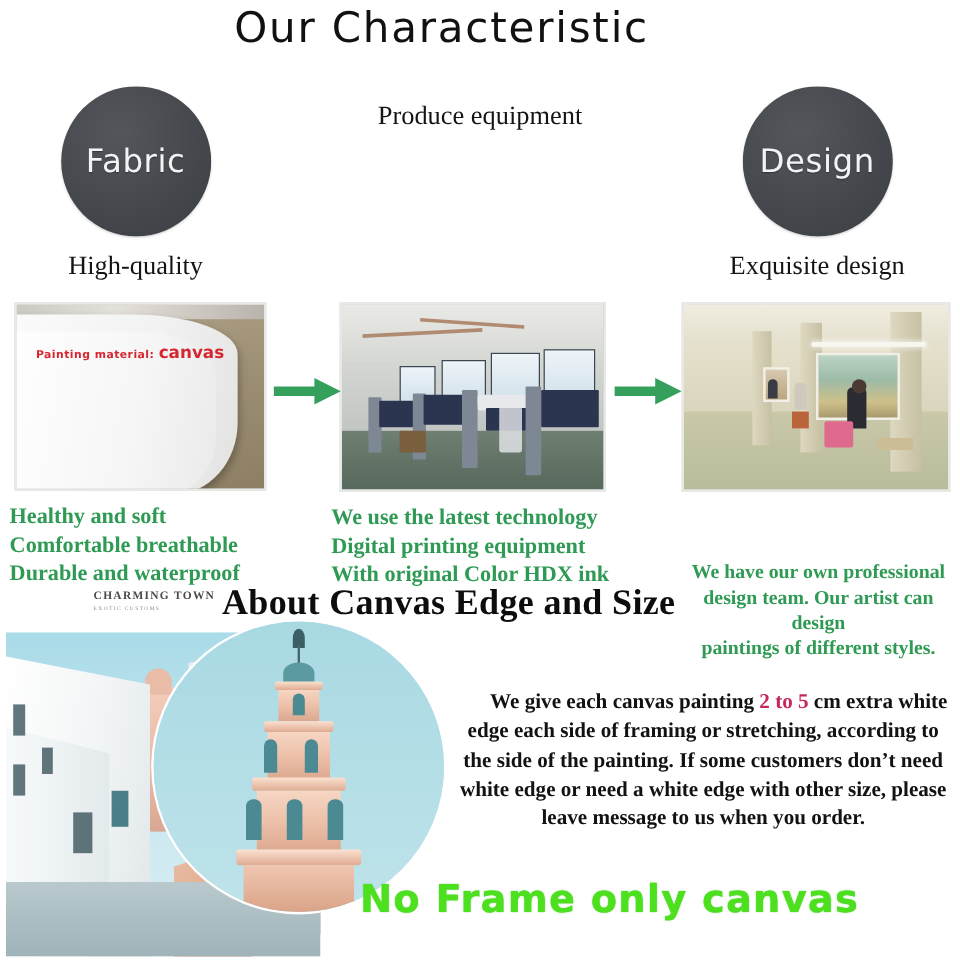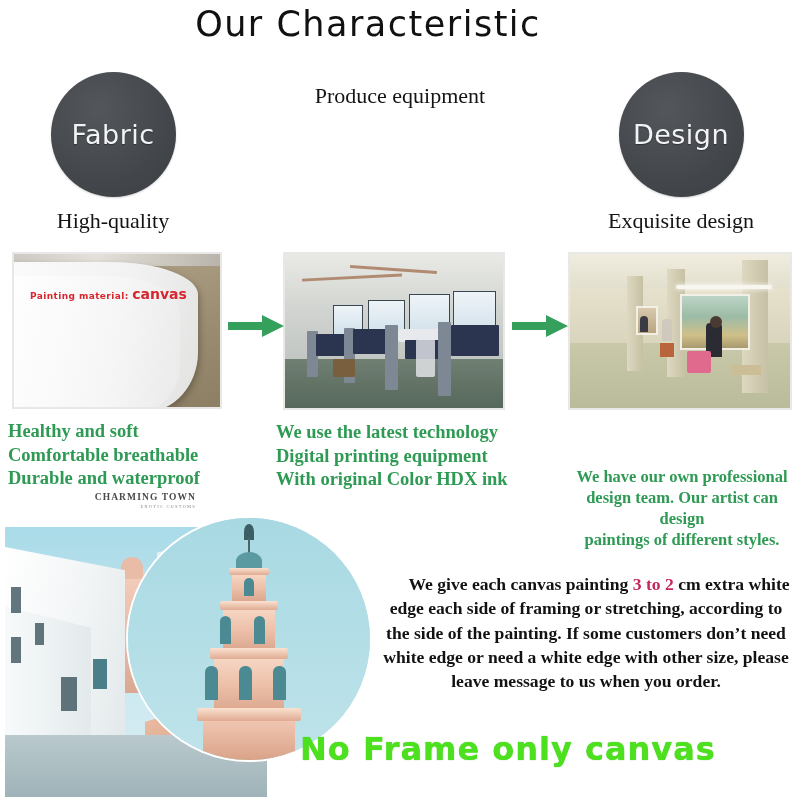--- a/index.html
+++ b/index.html
@@ -134,21 +134,21 @@
     position:absolute;
     font-family:"Liberation Serif","DejaVu Serif",serif;
     color:#2e9a54;font-weight:700;line-height:1.28;
   }
   .greentext.g1{left:8px;top:420px;font-size:18.5px;}
   .greentext.g2{left:276px;top:421px;font-size:18.5px;}
   .greentext.g3{left:570px;top:422px;font-size:16.5px;text-align:center;width:224px;margin-top:44px;}
 
   
   .brand{
-    position:absolute;left:78px;top:492px;width:118px;text-align:right;
+    position:absolute;left:78px;top:492px;width:118px;text-align:left;
     font-family:"Liberation Serif","DejaVu Serif",serif;
   }
   .brand .bname{font-size:9.5px;letter-spacing:1.1px;color:#4a4a4a;font-weight:700;}
   .brand .btag{font-size:4.5px;letter-spacing:1.2px;color:#8a8a8a;margin-top:2px;}
   .section-title{
     position:absolute;left:185px;top:486px;
     font-family:"Liberation Serif","DejaVu Serif",serif;
     font-size:30px;font-weight:700;color:#0d0d0d;letter-spacing:.3px;
     white-space:nowrap;
   }
@@ -328,20 +328,21 @@
 Durable  and waterproof</div>
   <div class="greentext g3" style="white-space:pre-line;">We have our own professional
 design team. Our artist can design
 paintings of different styles.</div>
 
   <div class="brand">
     <div class="bname">CHARMING TOWN</div>
     <div class="btag">EXOTIC CUSTOMS</div>
   </div>
 
+  <div class="section-title">About Canvas Edge and Size</div>
 
   <div class="bottom-photo">
     <div class="bp-sky"></div>
     <div class="bp-bldR"></div>
     <div class="bp-tower"></div>
     <div class="bp-towertop"></div>
     <div class="bp-bldL"></div>
     <div class="bp-bldL2"></div>
     <div class="bp-win" style="left:6px;top:60px;width:10px;height:26px;"></div>
     <div class="bp-win" style="left:6px;top:110px;width:10px;height:26px;"></div>
@@ -371,18 +372,18 @@
     <div class="zc-shaft" style="top:141px;width:70px;height:52px;"></div>
     <div class="zc-arch" style="left:32%;top:148px;width:13px;height:34px;"></div>
     <div class="zc-arch" style="left:46%;top:148px;width:13px;height:34px;"></div>
     <div class="zc-arch" style="left:60%;top:148px;width:13px;height:34px;"></div>
     <div class="zc-band" style="top:190px;width:104px;height:13px;"></div>
     <div class="zc-shaft" style="top:203px;width:92px;height:40px;
          background:linear-gradient(180deg,#f0c6b1,#d9a287);"></div>
   </div>
 
   <div class="desc">
-    <span class="indent"></span><span>We give each canvas painting </span><span class="hl">3 to 2</span><span> cm extra white edge each side of framing or stretching, according to the side of the painting. If some customers don’t need white edge or need a white edge with other size, please leave message to us when you order.</span>
+    <span class="indent"></span><span>We give each canvas painting </span><span class="hl">2 to 5</span><span> cm extra white edge each side of framing or stretching, according to the side of the painting. If some customers don’t need white edge or need a white edge with other size, please leave message to us when you order.</span>
   </div>
 
   <div class="slogan">No Frame  only canvas</div>
 
 </div>
 
 </body></html>

